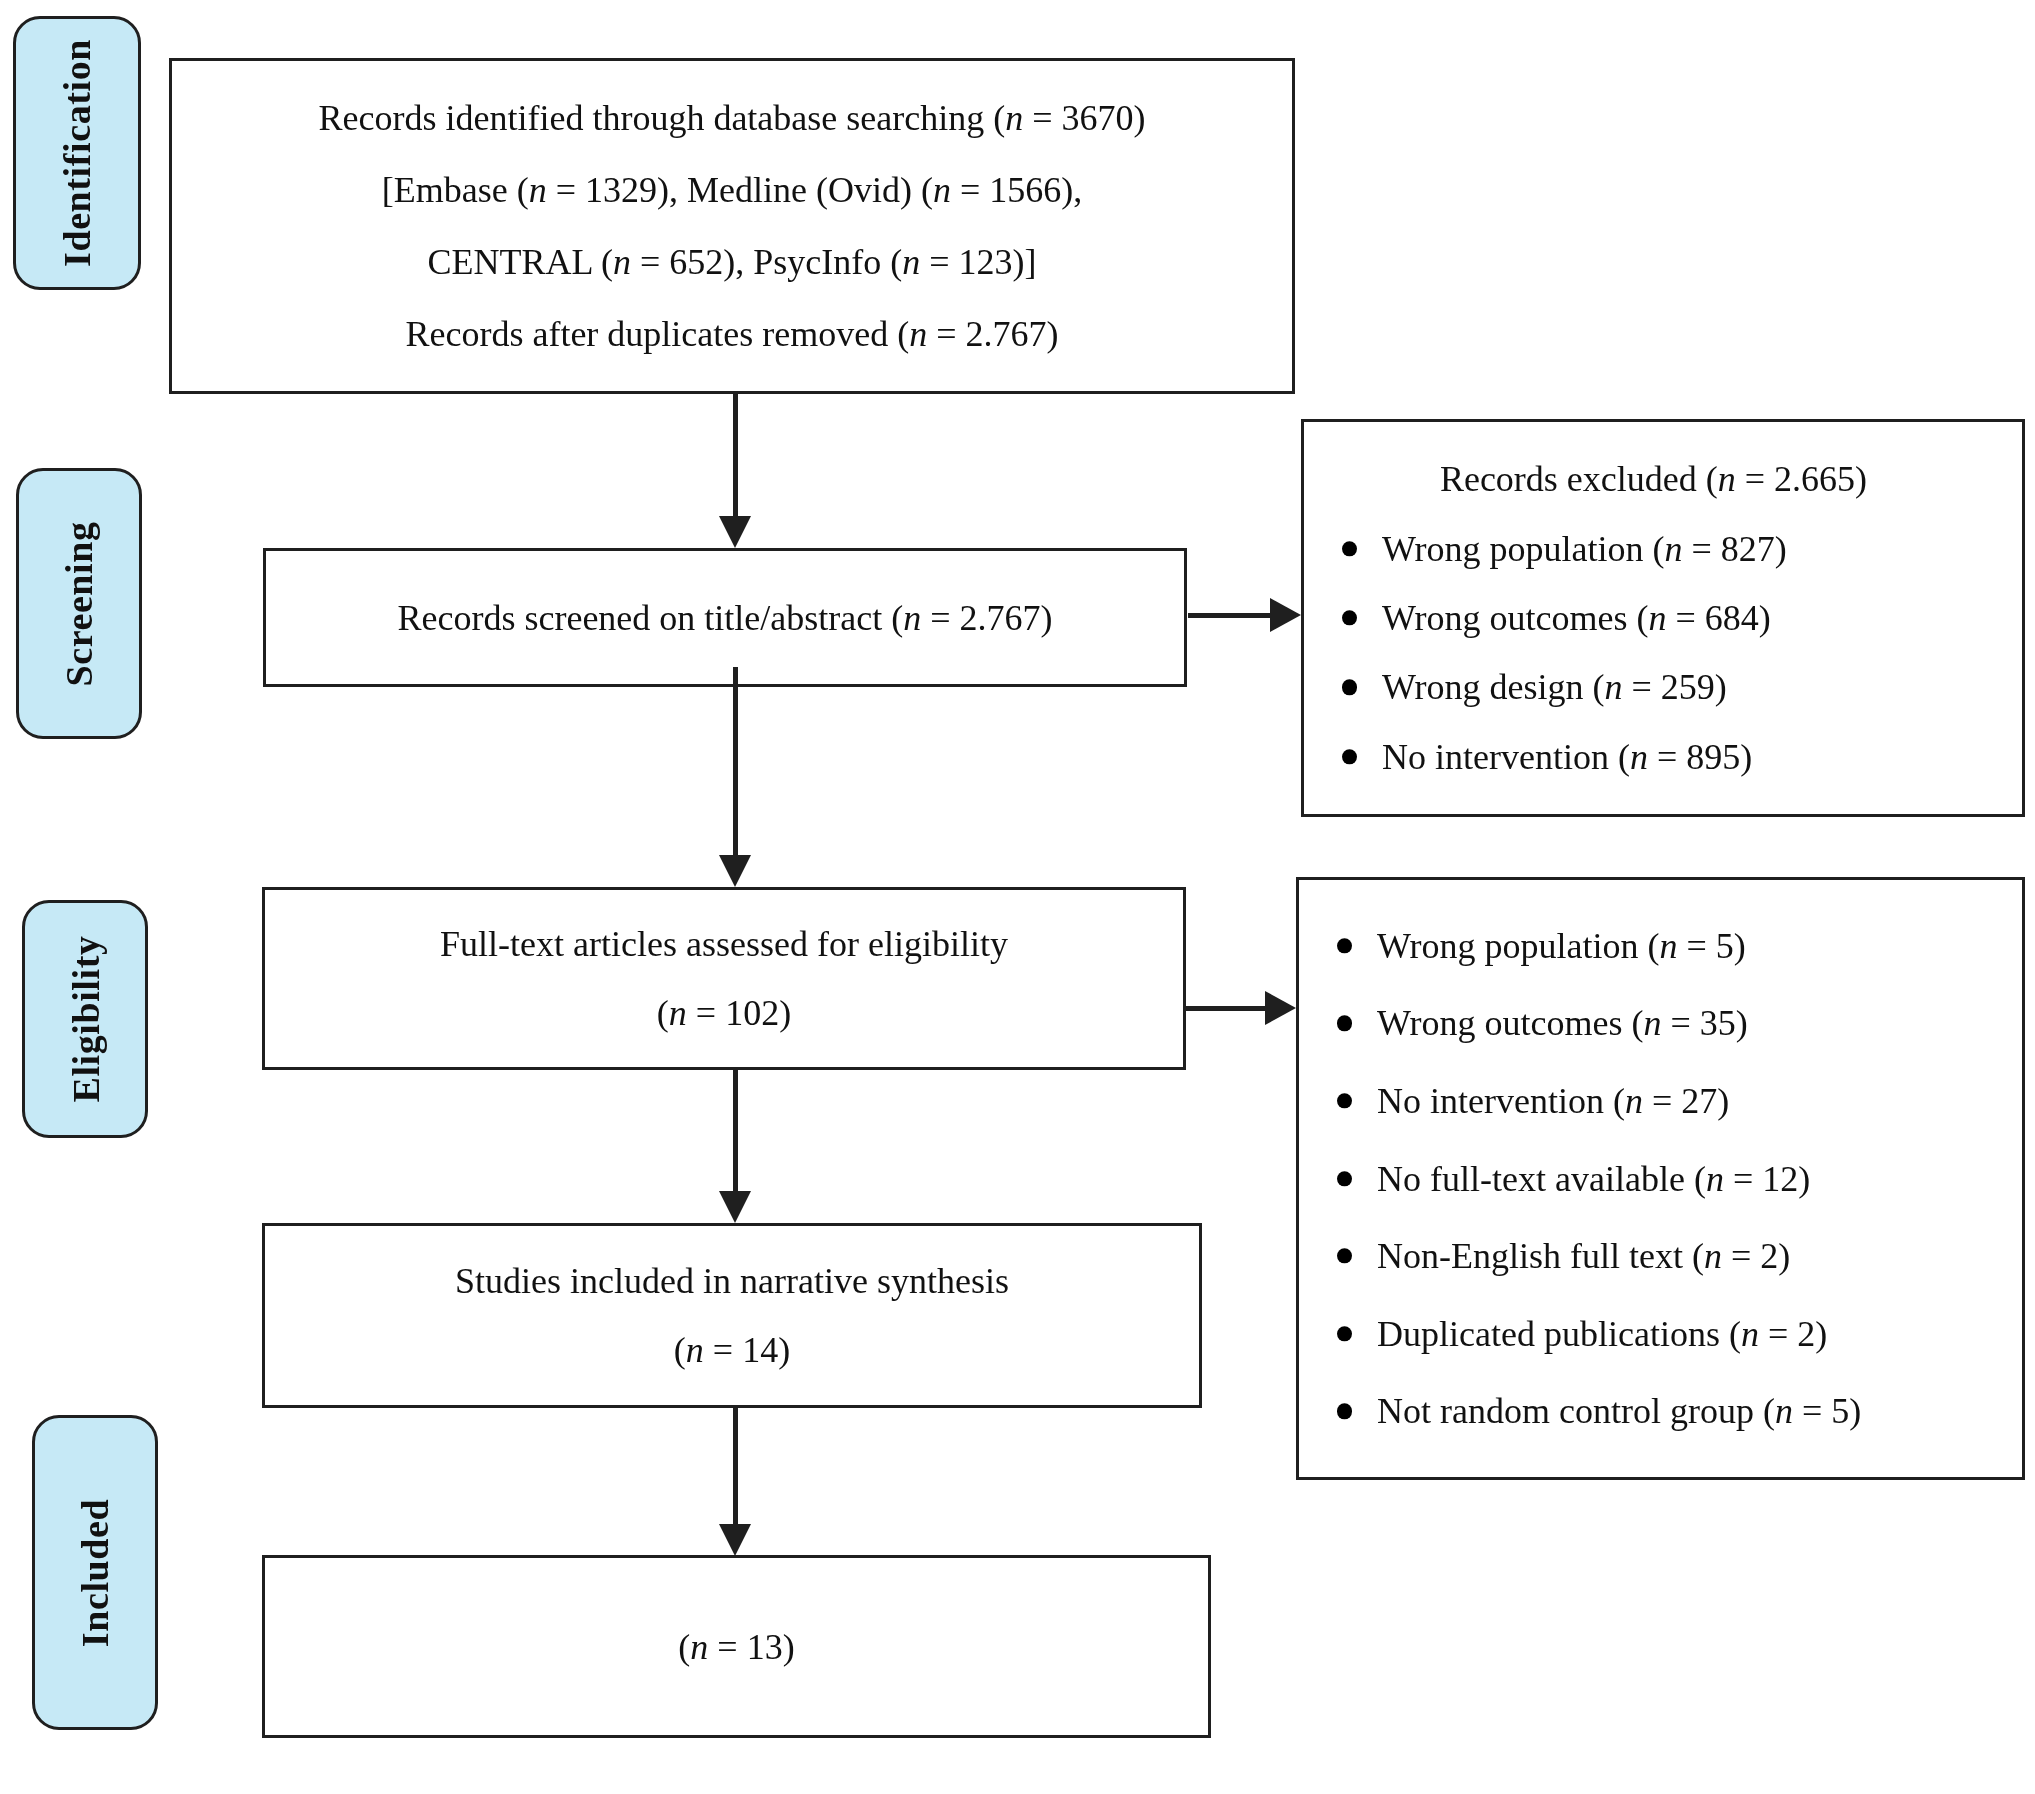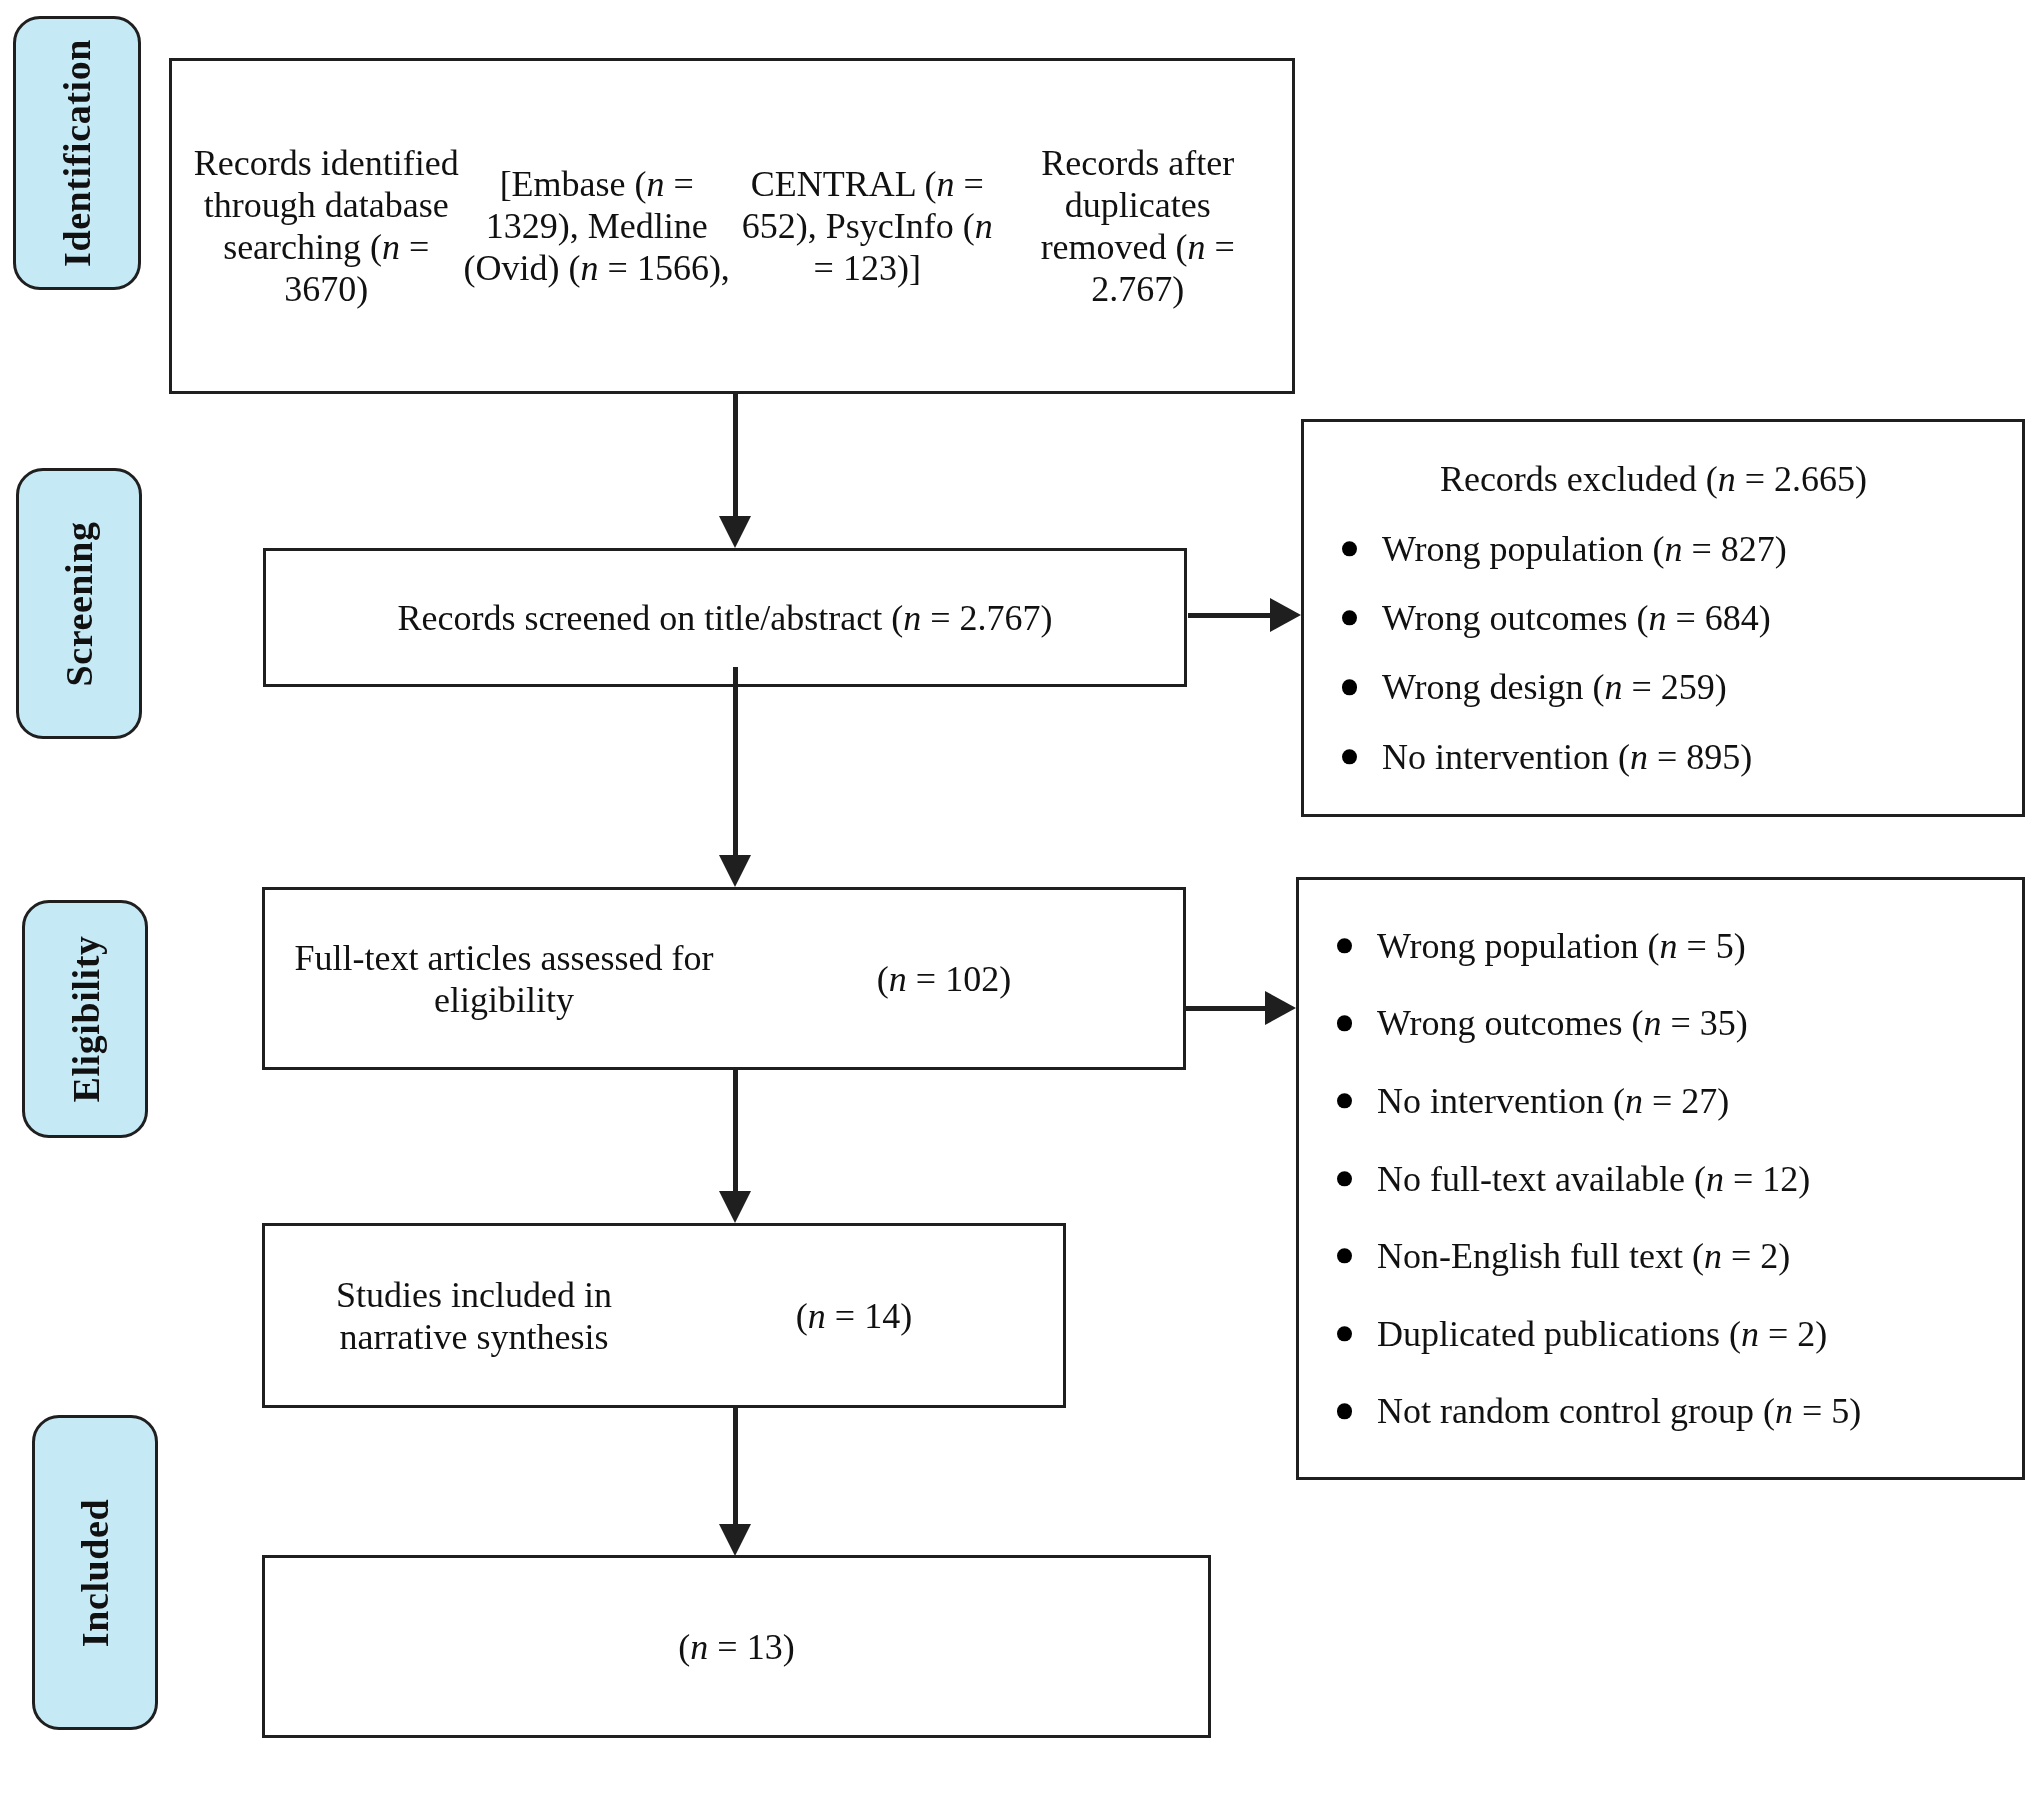--- a/index.html
+++ b/index.html
@@ -25,21 +25,21 @@
     font-weight:bold;
     font-size:38px;
     letter-spacing:0.6px;
   }
   
   .fbox{
     position:absolute;
     background:#ffffff;
     border:3.8px solid #1f1f1f;
     box-sizing:border-box;
-    display:flex;flex-direction:row;
+    display:flex;flex-direction:column;
     justify-content:space-evenly;align-items:center;
     text-align:center;
     font-size:36px;
     padding:6.4px 19px;
   }
   .fbox .line{width:100%;}
   
   .rbox{
     position:absolute;
     background:#ffffff;
@@ -116,21 +116,21 @@
 
   <div class="fbox" style="left:263px;top:548px;width:924px;height:139px;">
     <div class="line">Records screened on title/abstract (<i>n</i> = 2.767)</div>
   </div>
 
   <div class="fbox" style="left:262px;top:887px;width:924px;height:183px;">
     <div class="line">Full-text articles assessed for eligibility</div>
     <div class="line">(<i>n</i> = 102)</div>
   </div>
 
-  <div class="fbox" style="left:262px;top:1223px;width:804px;height:185px;">
+  <div class="fbox" style="left:262px;top:1223px;width:940px;height:185px;">
     <div class="line">Studies included in narrative synthesis</div>
     <div class="line">(<i>n</i> = 14)</div>
   </div>
 
   <div class="fbox" style="left:262px;top:1555px;width:949px;height:183px;">
     <div class="line">(<i>n</i> = 13)</div>
   </div>
 
   <div class="rbox" style="left:1301px;top:419px;width:724px;height:398px;">
     <div class="title">Records excluded (<i>n</i> = 2.665)</div>

